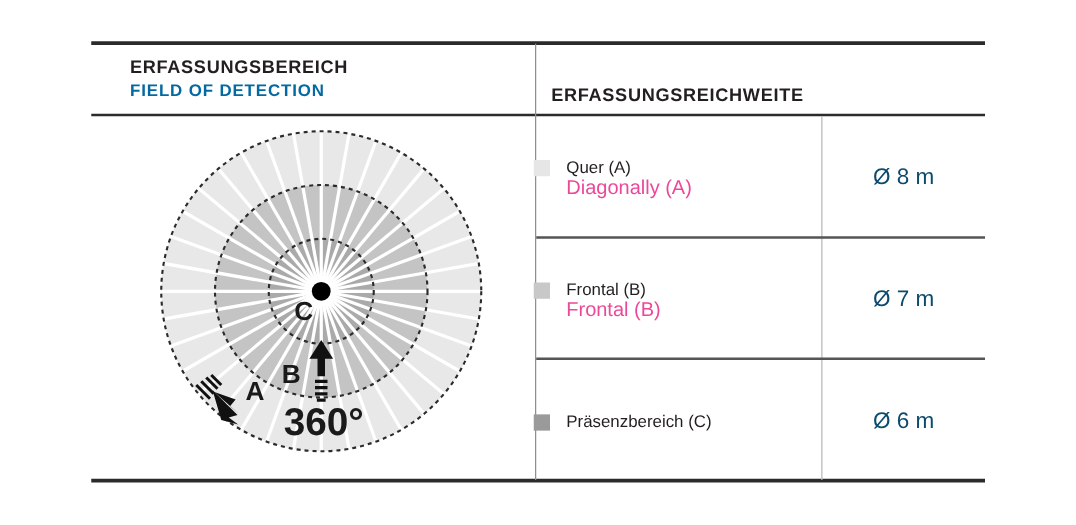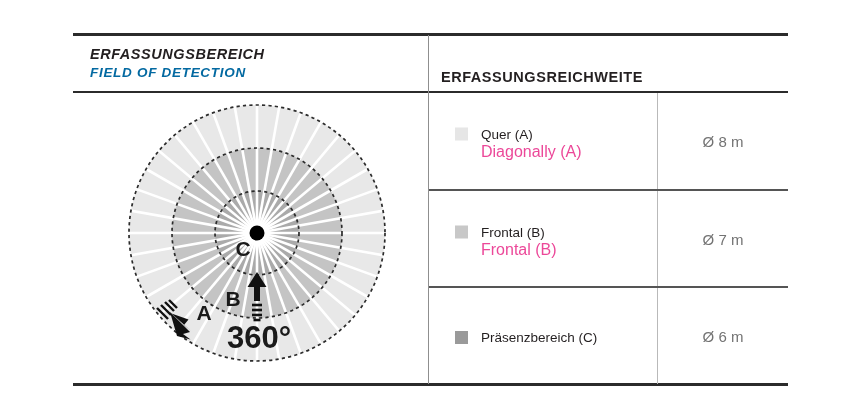--- a/index.html
+++ b/index.html
@@ -70,21 +70,21 @@
     background: #555555;
   }
   .row-sep-1 { top: 156px; }
   .row-sep-2 { top: 253px; }
 
   
   .col-header {
     position: absolute;
     top: 12px;
   }
-  .col-header.left  { left: 17px; font-style: italic; }
+  .col-header.left  { left: 31px; }
   .col-header.right { left: 368px; margin-top: 23px; }
 
   .hd-de {
     font-size: 14.5px;
     font-weight: bold;
     letter-spacing: 0.55px;
     color: #231f20;
     line-height: 18px;
     white-space: nowrap;
   }
@@ -94,21 +94,21 @@
     letter-spacing: 0.7px;
     color: #0369a1;
     line-height: 18px;
     white-space: nowrap;
     margin-top: 1px;
   }
 
   
   .legend-row {
     position: absolute;
-    left: 368px;
+    left: 340px;
     width: 228px;
     height: 97px;
   }
   .legend-row.r0 { top: 60px; }
   .legend-row.r1 { top: 158px; }
   .legend-row.r2 { top: 255px; }
 
   .legend-inner {
     position: absolute;
     left: 14px;
@@ -144,22 +144,22 @@
     width: 130px;
     height: 97px;
     display: flex;
     align-items: center;
     justify-content: center;
   }
   .value-cell.r0 { top: 60px; }
   .value-cell.r1 { top: 158px; }
   .value-cell.r2 { top: 255px; }
   .value-txt {
-    font-size: 15px;
-    color: #737373;
+    font-size: 18px;
+    color: #0c4a6e;
     white-space: nowrap;
   }
 
   
   .diagram {
     position: absolute;
     left: 73px;
     top: 93px;
     width: 355px;
     height: 290px;

